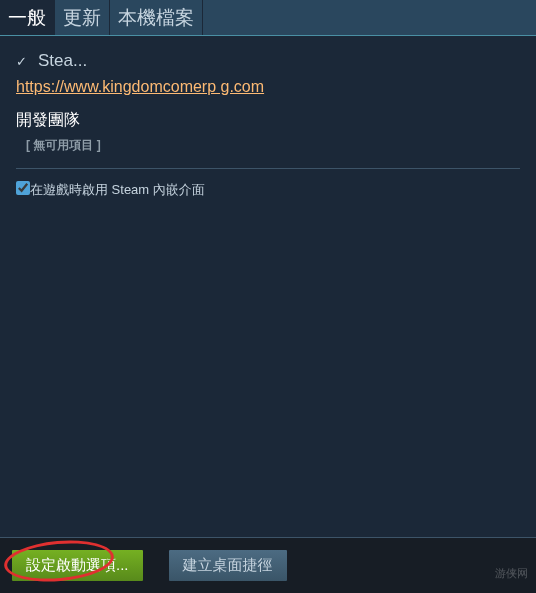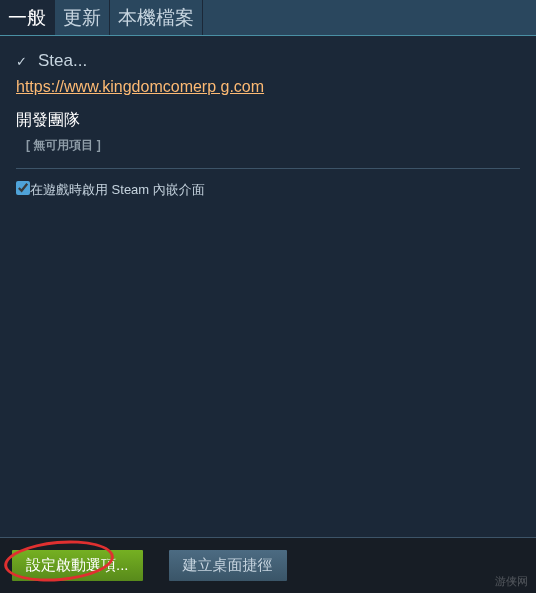--- a/index.html
+++ b/index.html
@@ -151,21 +151,21 @@
       width: 110px;
       height: 40px;
       border: 3px solid #e03030;
       border-radius: 50%;
       pointer-events: none;
       transform: rotate(-5deg);
     }
 
     .watermark {
       position: absolute;
-      bottom: 4px;
+      bottom: 12px;
       right: 8px;
       font-size: 11px;
       color: rgba(255,255,255,0.25);
     }
 
     .content-area {
       position: relative;
       height: calc(593px - 36px - 56px);
       overflow: hidden;
     }

